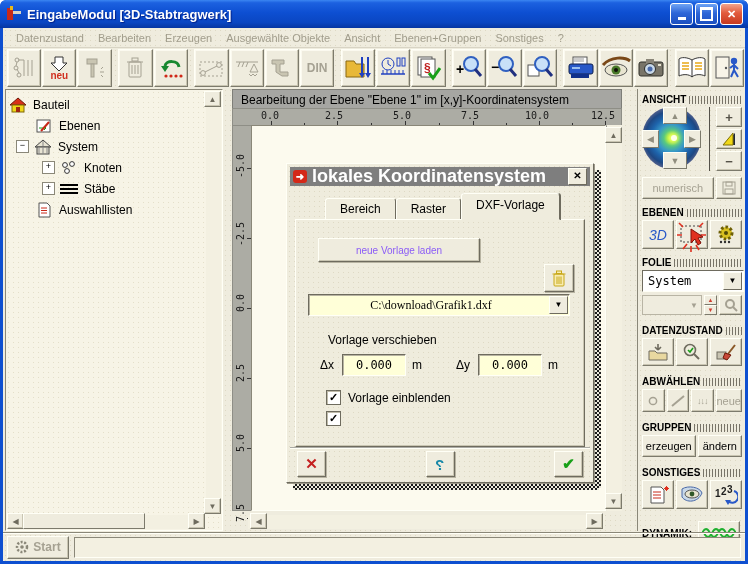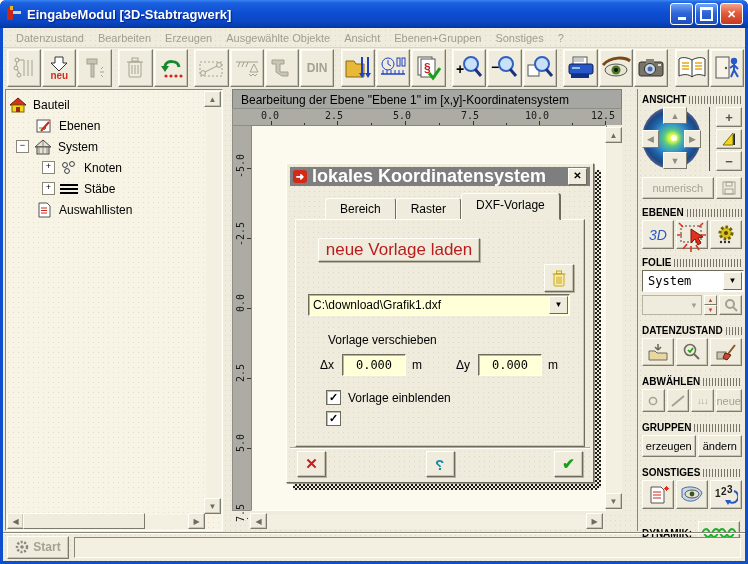--- a/index.html
+++ b/index.html
@@ -77,29 +77,29 @@
   .dlg-close{width:17px;height:15px;background:#EFECDE;border:1px solid;border-color:#FFFFF6 #6E6B5E #6E6B5E #FFFFF6;
      font-size:10px;font-weight:bold;text-align:center;line-height:14px;color:#000;}
   .tabs{position:absolute;left:10px;top:32px;height:24px;display:flex;align-items:flex-end;margin-left:28px;}
   .tab{background:#EFECDD;border:1px solid;border-color:#FFFFF6 #6E6B5E transparent #FFFFF6;
      border-radius:3px 3px 0 0;font-size:12px;padding:3px 14px 3px;height:14px;}
   .tab.active{height:18px;padding-top:4px;position:relative;z-index:3;box-shadow:1px 0 0 #6E6B5E;}
   .dlg-frame{position:absolute;left:8px;right:8px;top:55px;height:226px;background:#EFECDD;
      background-image:radial-gradient(#DED9C4 0.6px,transparent 0.7px);background-size:5px 5px;
      border:1px solid;border-color:#FFFFF6 #6E6B5E #6E6B5E #FFFFF6;box-shadow:inset -1px -1px 0 #C9C5B2;z-index:2;}
   .push{background:#EFECDE;border:1px solid;border-color:#FFFFF6 #6E6B5E #6E6B5E #FFFFF6;
-     box-shadow:inset -1px -1px 0 #C9C5B2,1px 1px 0 #B8B4A2;font-size:17px;color:#b91c1c;
+     box-shadow:inset -1px -1px 0 #C9C5B2,1px 1px 0 #B8B4A2;font-size:10px;color:#8b5cf6;
      display:flex;align-items:center;justify-content:center;}
   .load-btn{position:absolute;left:22px;top:18px;width:160px;height:22px;}
   .trash-btn{position:absolute;right:10px;top:44px;width:28px;height:26px;}
   .lbl{position:absolute;font-size:12px;color:#000;}
   .combo{position:absolute;left:12px;top:74px;right:14px;height:20px;background:#FFFFD8;
      border:1px solid;border-color:#6E6B5E #FFFFF6 #FFFFF6 #6E6B5E;box-shadow:inset 1px 1px 0 #B8B4A2;
      display:flex;align-items:center;}
-  .combo-text{flex:1;font-family:Liberation Sans, sans-serif;font-size:12px;padding-left:4px;color:#000;}
+  .combo-text{flex:1;font-family:Liberation Serif, serif;font-size:12px;padding-left:4px;color:#000;text-align:center;}
   .combo-arrow{width:17px;height:16px;margin-right:1px;background:#EFECDE;border:1px solid;
      border-color:#FFFFF6 #6E6B5E #6E6B5E #FFFFF6;font-size:8px;text-align:center;line-height:16px;color:#000;}
   .field{position:absolute;width:62px;height:20px;background:#FFFFD8;border:1px solid;
      border-color:#6E6B5E #FFFFF6 #FFFFF6 #6E6B5E;box-shadow:inset 1px 1px 0 #B8B4A2;
      font-family:"DejaVu Sans Mono",monospace;font-size:12px;text-align:center;line-height:20px;color:#000;}
   .chk-row{position:absolute;display:flex;align-items:center;font-size:12px;color:#000;}
   .chk{width:13px;height:13px;background:#fff;border:1px solid #6E6B5E;box-shadow:inset 1px 1px 0 #C0BCAA;
      margin-right:7px;font-size:11px;line-height:12px;text-align:center;font-weight:bold;color:#000;}
   .dlg-bottom{position:absolute;left:3px;right:3px;bottom:3px;height:30px;border-top:2px groove #FFFFF6;
      display:flex;align-items:center;justify-content:space-between;padding:0 7px;}

